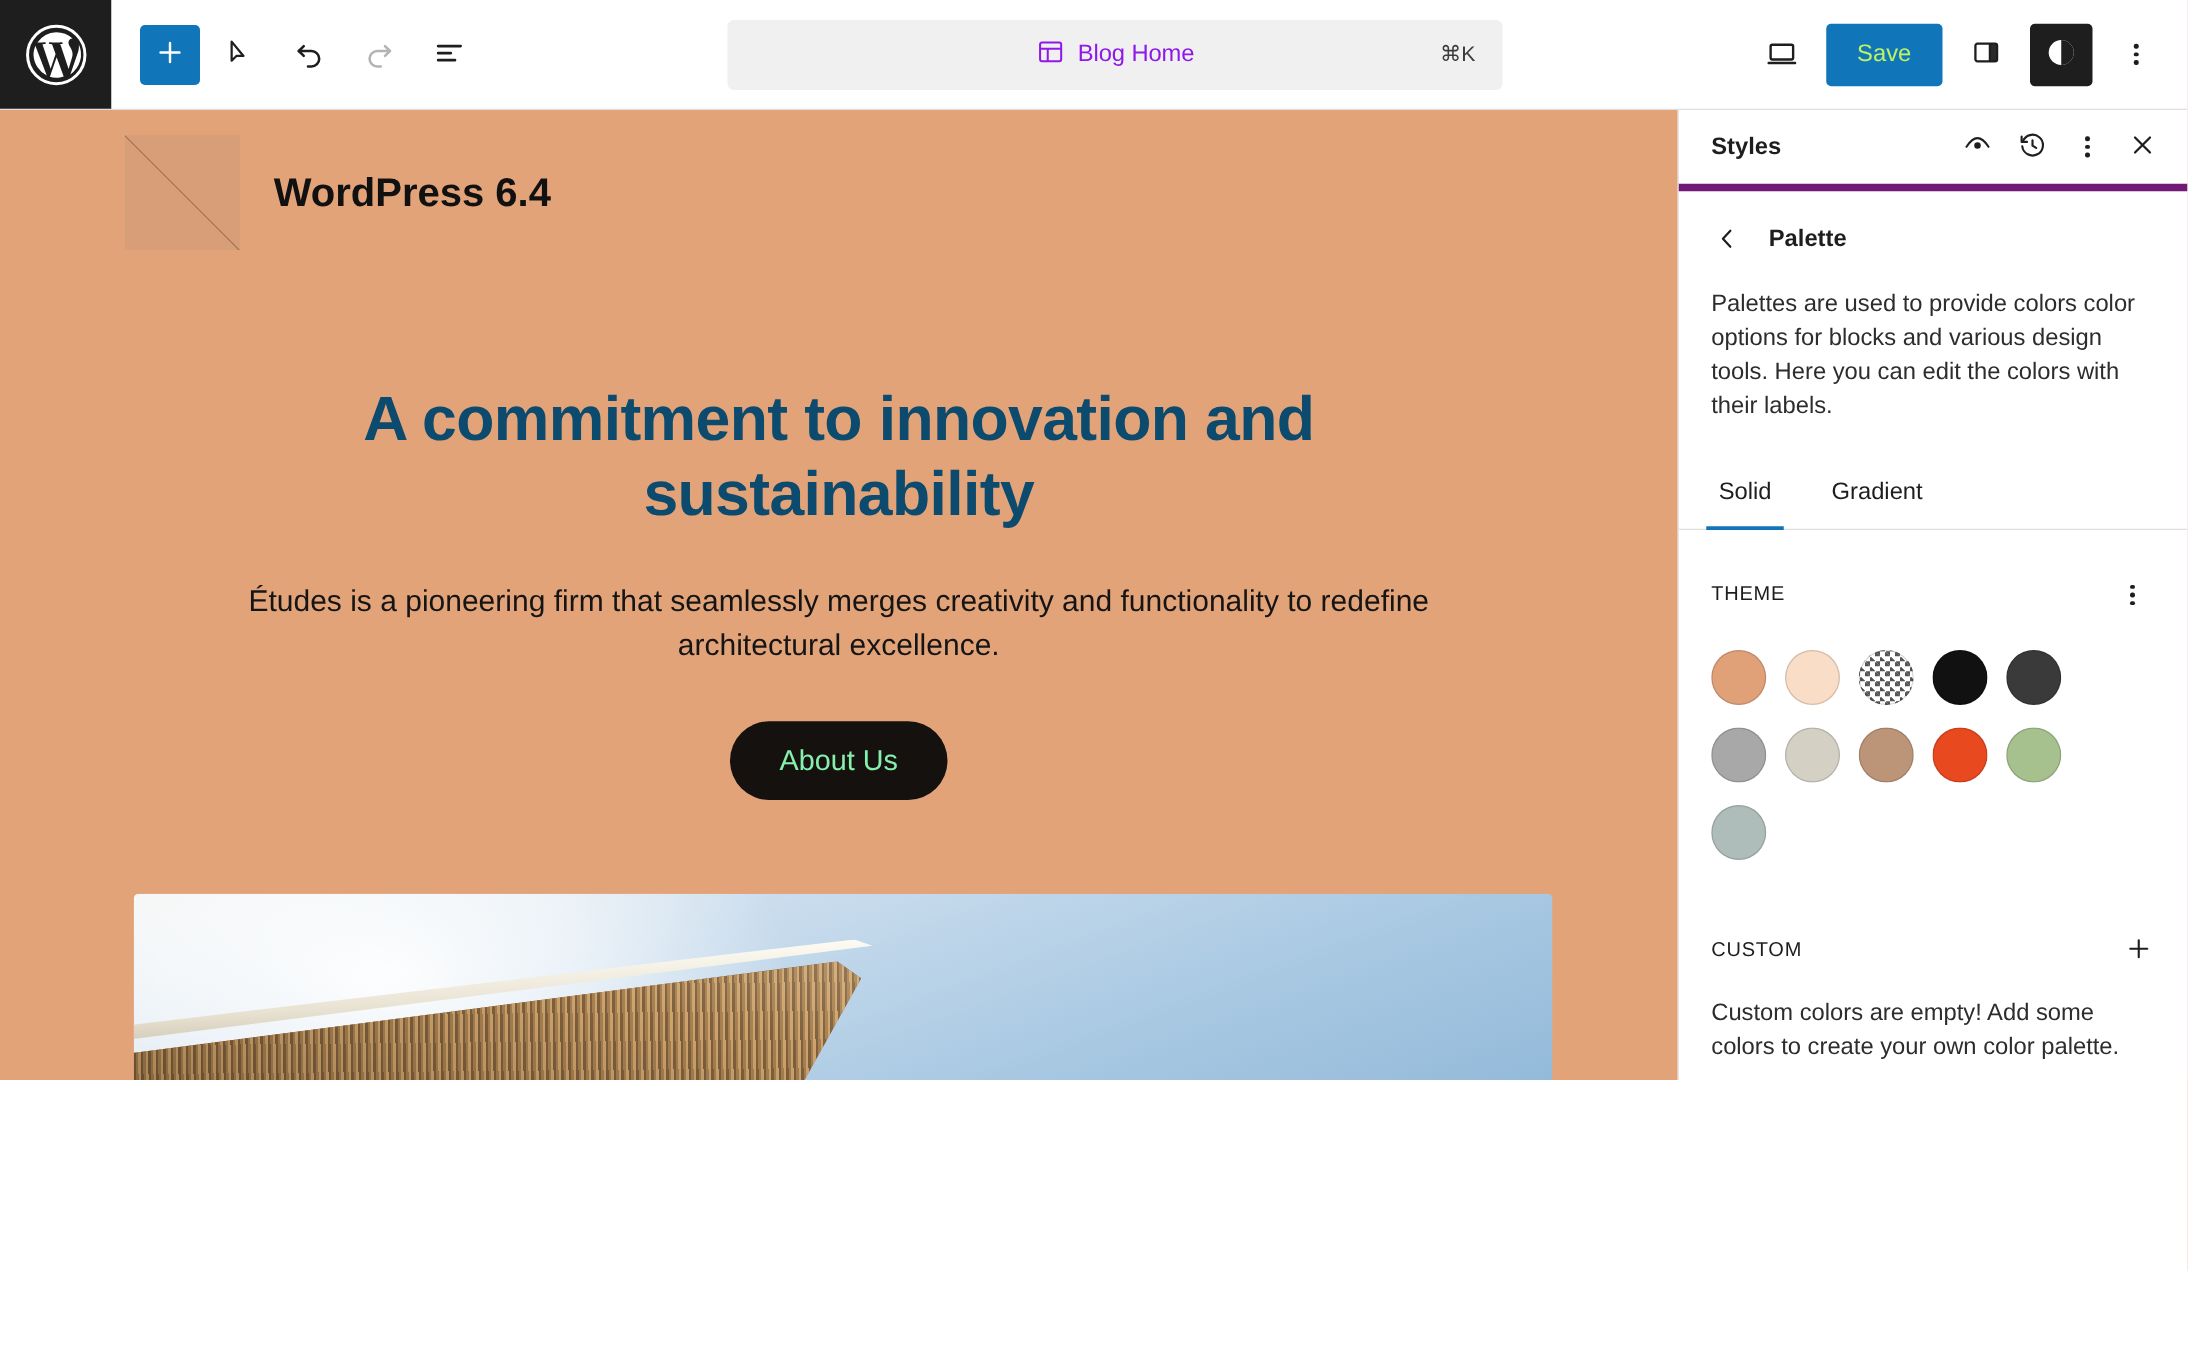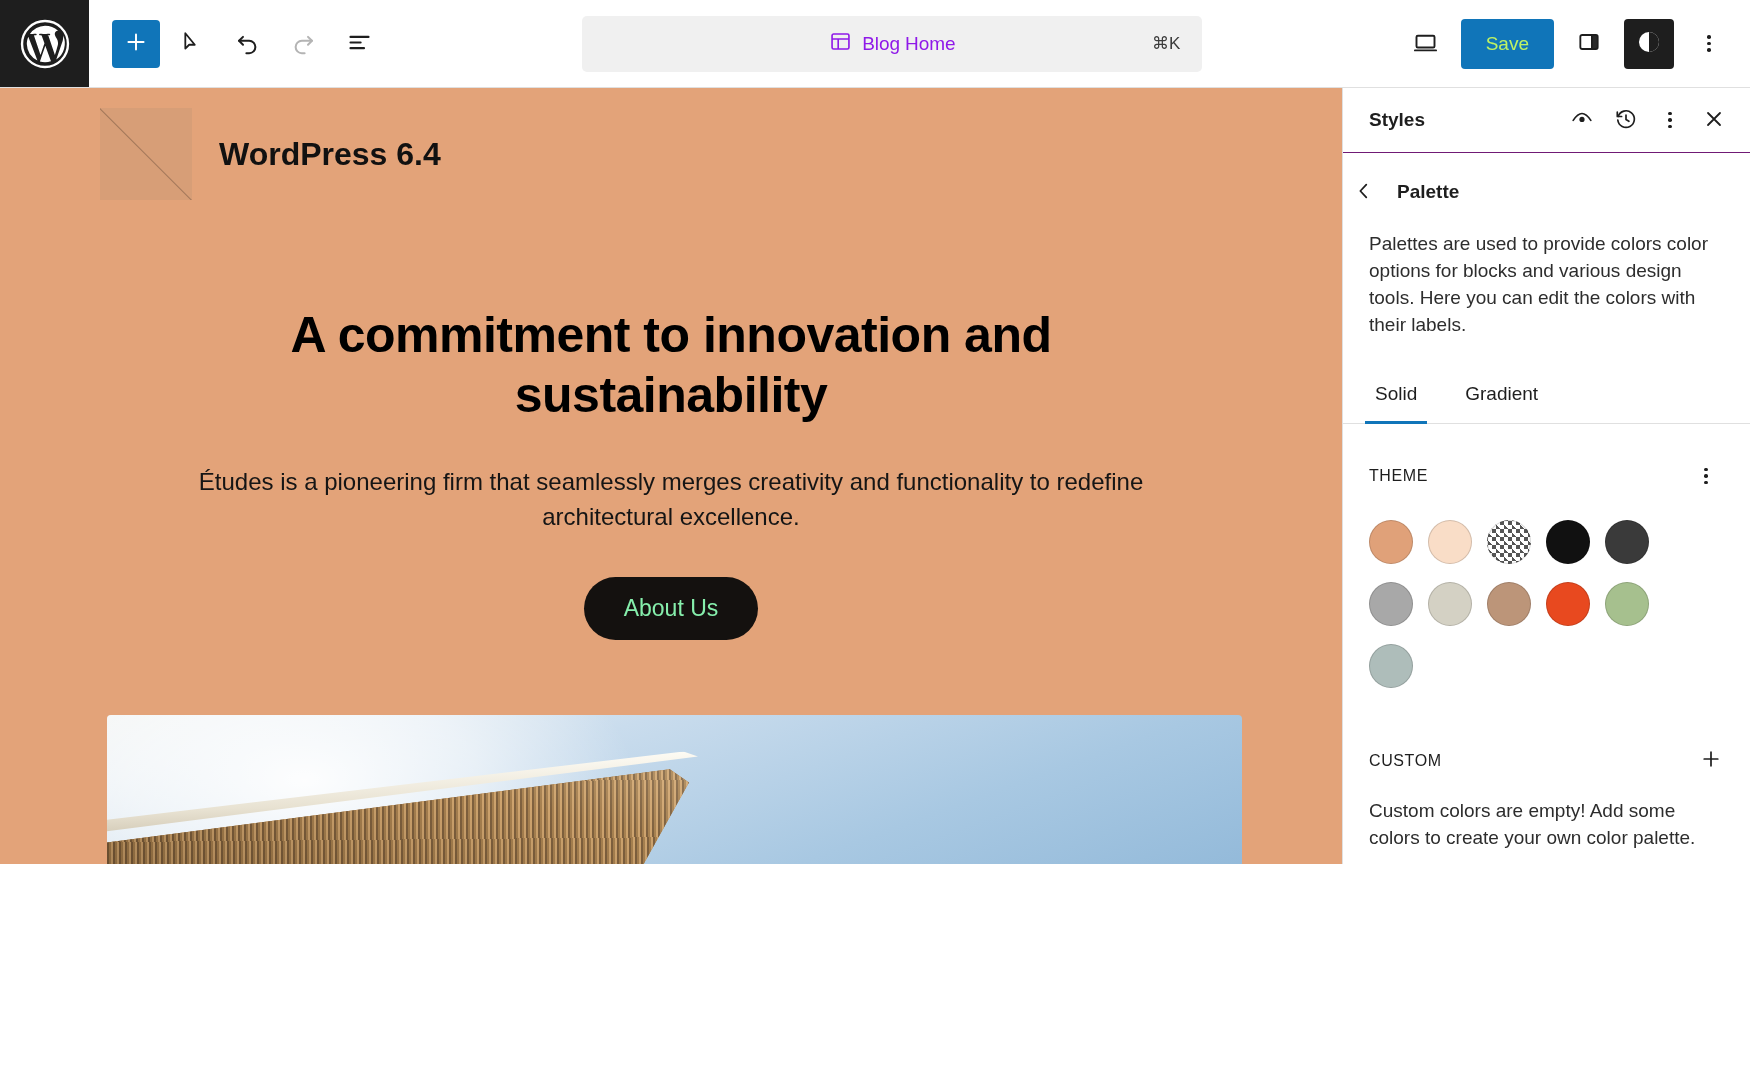--- a/index.html
+++ b/index.html
@@ -203,21 +203,21 @@
   }
 
   .hero {
     padding: 105px 180px 0 180px;
     text-align: center;
   }
   .hero h1 {
     font-size: 50px;
     line-height: 1.2;
     font-weight: bold;
-    color: #000000;
+    color: #0c4a6e;
     letter-spacing: -0.5px;
   }
   .hero p {
     margin-top: 40px;
     font-size: 24px;
     line-height: 1.45;
     color: #151515;
   }
   .hero-btn-wrap { margin-top: 42px; }
   .hero-btn {
@@ -332,21 +332,21 @@
     flex-direction: column;
     min-height: 0;
   }
 
   .sb-header {
     height: 65px;
     flex: 0 0 65px;
     display: flex;
     align-items: center;
     padding: 0 14px 0 26px;
-    border-bottom: 1px solid #701a75;
+    border-bottom: 6px solid #701a75;
   }
   .sb-header-title {
     font-size: 19px;
     font-weight: bold;
     color: #1e1e1e;
     flex: 1 1 auto;
   }
   .sb-icon-btn {
     width: 44px;
     height: 44px;
@@ -357,21 +357,21 @@
     background: transparent;
     border-radius: 4px;
     cursor: pointer;
     color: #1e1e1e;
   }
 
   .sb-nav {
     display: flex;
     align-items: center;
     gap: 16px;
-    padding: 22px 26px 8px 4px;
+    padding: 22px 26px 8px 22px;
   }
   .sb-back {
     width: 34px; height: 34px;
     display: flex; align-items: center; justify-content: center;
     border: none; background: transparent; cursor: pointer;
     color: #1e1e1e;
   }
   .sb-nav-title {
     font-size: 19px;
     font-weight: bold;

